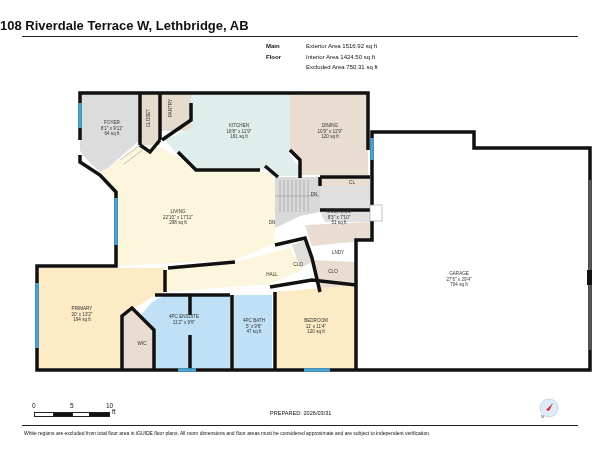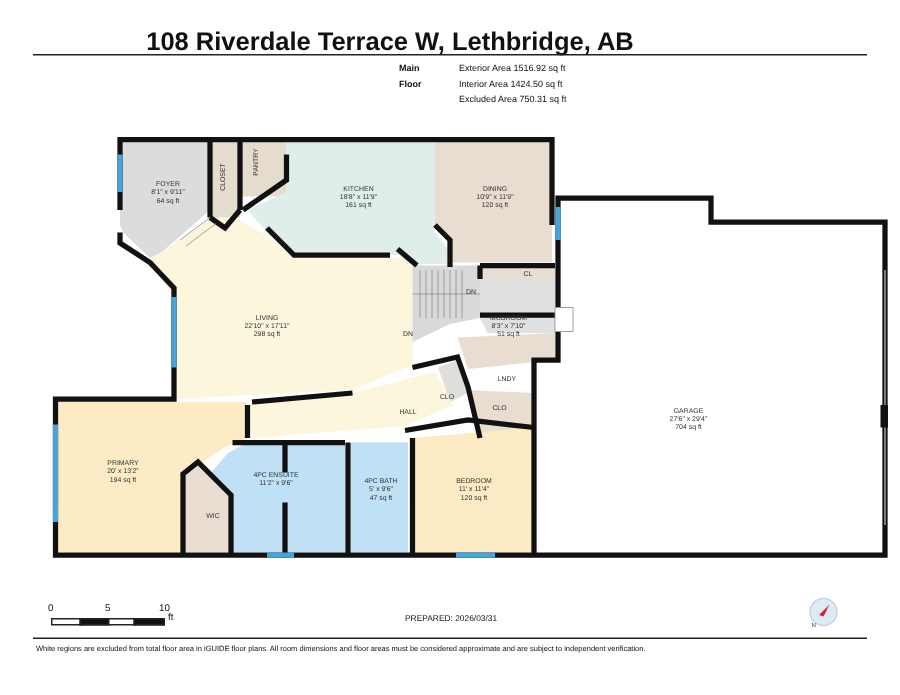--- a/index.html
+++ b/index.html
@@ -1,17 +1,17 @@
 <!DOCTYPE html>
 <html><head>
 <meta charset="utf-8">
 <style>
   html, body { margin: 0; padding: 0; background: #ffffff; }
   body { width: 600px; height: 463px; position: relative; overflow: hidden; font-family: "Liberation Sans", sans-serif; color: #111; }
-  .title { position: absolute; left: 0; top: 18px; width: 520px; text-align: center; font-size: 17px; font-weight: bold; }
+  .title { position: absolute; left: 0; top: 18px; width: 520px; text-align: left; font-size: 13px; font-weight: bold; }
   .title-rule { position: absolute; left: 22px; top: 36px; width: 556px; height: 1px; background: #222; }
   .area-block { position: absolute; left: 266px; top: 41px; font-size: 6px; line-height: 10.5px; }
   .area-label { position: absolute; left: 0; top: 0; font-weight: bold; }
   .area-lines { position: absolute; left: 40px; top: 0; white-space: nowrap; }
   .plan { position: absolute; left: 0; top: 0; }
   .rlabel { font-family: "Liberation Sans", sans-serif; font-size: 4.6px; fill: #333; text-anchor: middle; }
   .scale { position: absolute; left: 30px; top: 402px; width: 100px; height: 18px; }
   .scale .tick { position: absolute; top: 0; font-size: 6.5px; }
   .scale .bar { position: absolute; top: 10px; height: 3px; border: 0.6px solid #222; }
   .prepared { position: absolute; left: 270px; top: 410px; font-size: 5.6px; }

